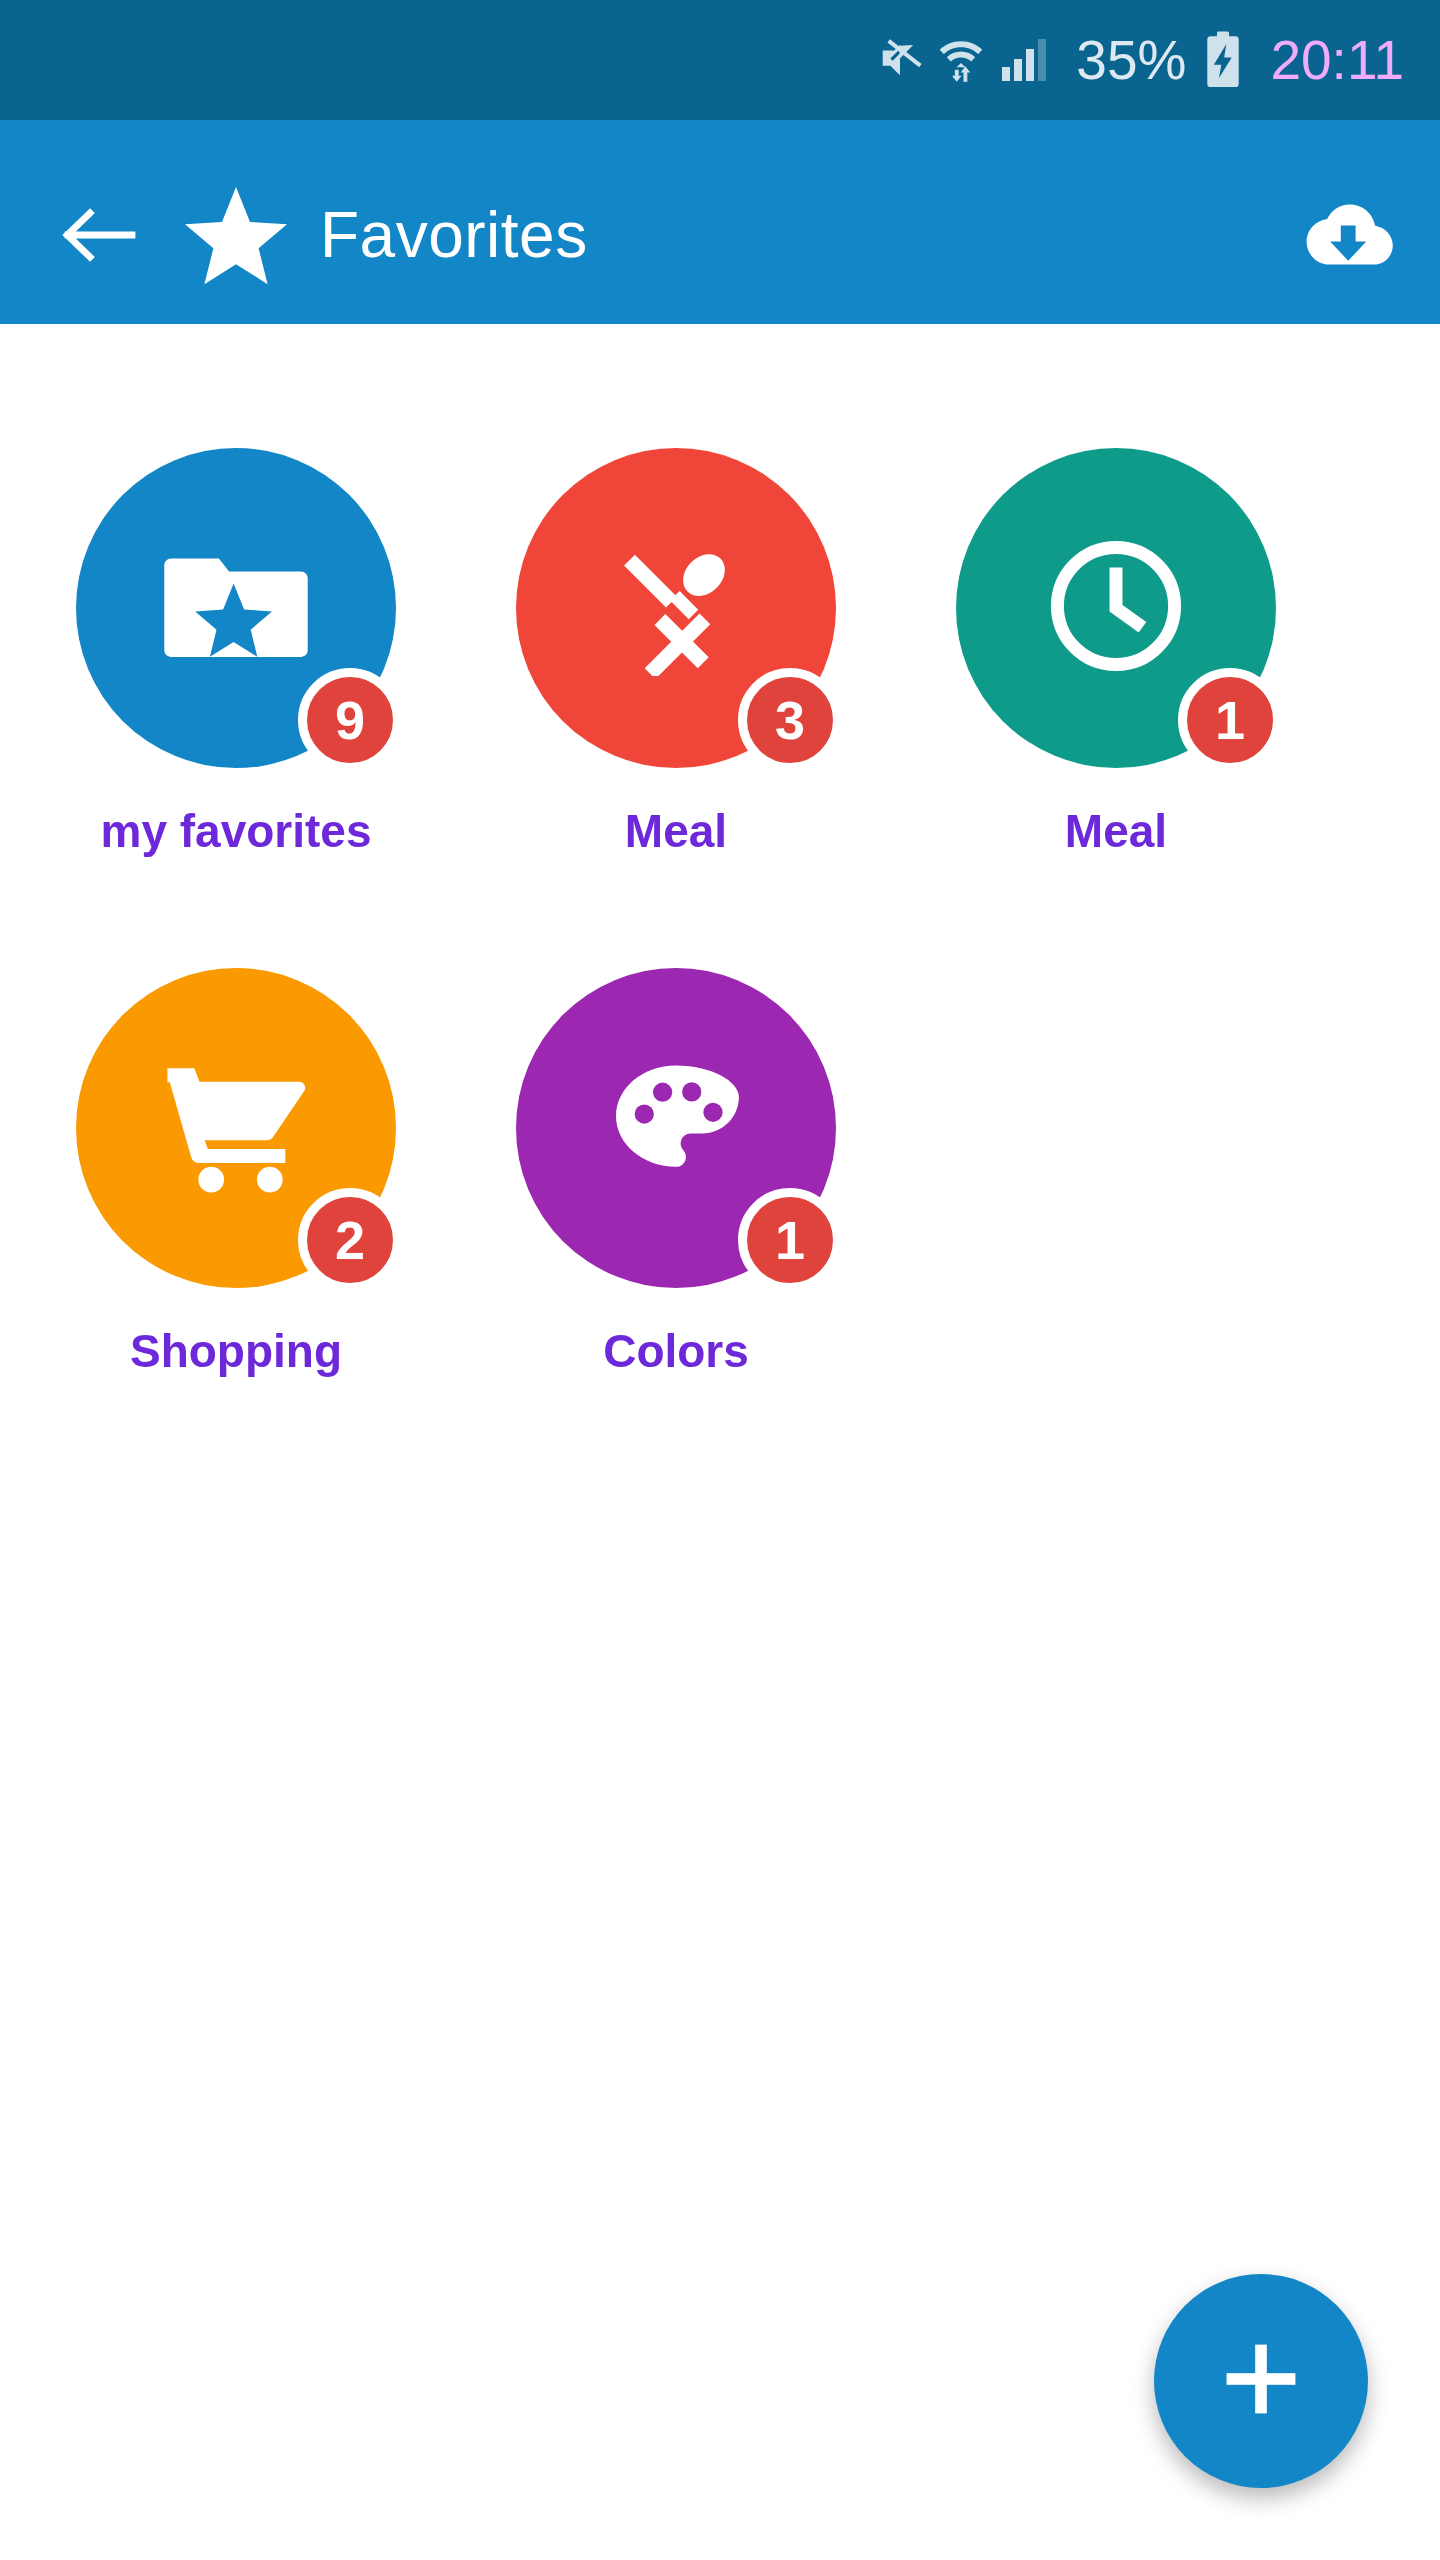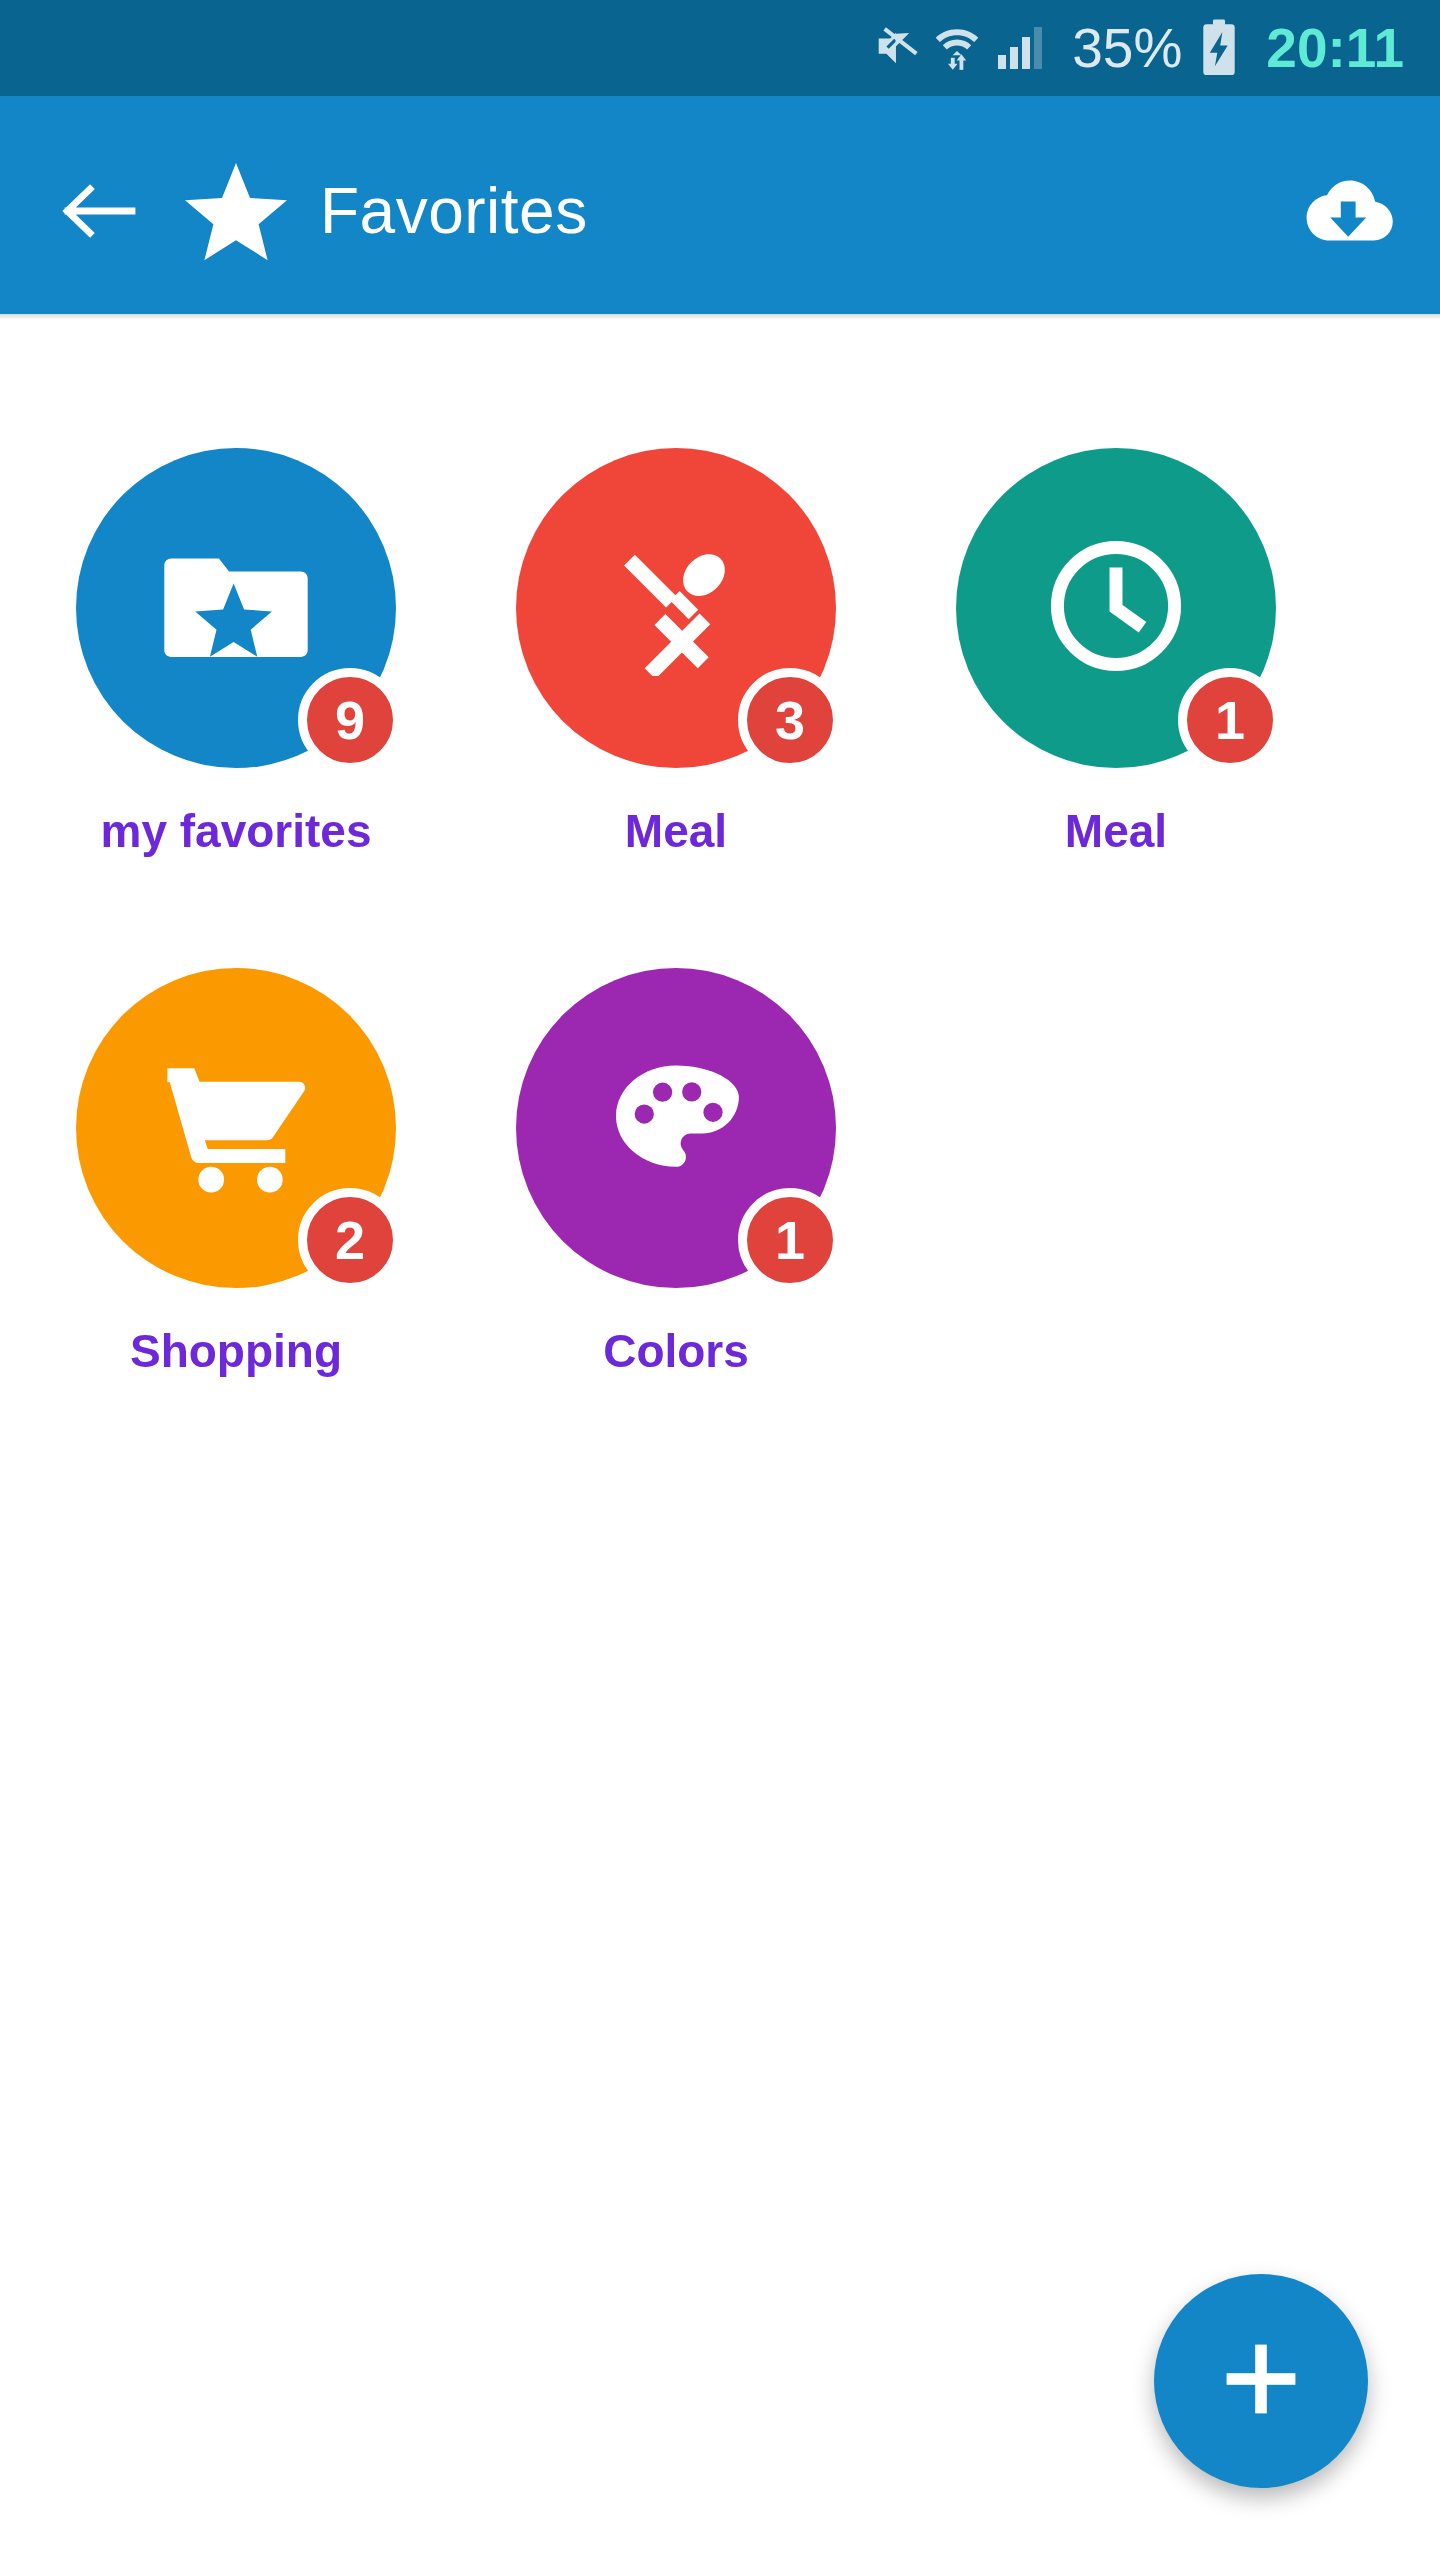--- a/index.html
+++ b/index.html
@@ -6,30 +6,30 @@
   html,body { width:1440px; height:2560px; }
   body {
     background:#ffffff;
     font-family:"Liberation Sans", sans-serif;
     overflow:hidden;
     position:relative;
   }
 
   
   #status-bar{
-    height:96px; width:100%;
+    height:120px; width:100%;
     background:#0a6490;
     display:flex; align-items:center; justify-content:flex-end;
     padding-right:36px;
     gap:16px;
   }
   .sb-icon{ display:flex; align-items:center; justify-content:center; }
   #status-time{
-    color:#5eead4; font-size:55px; letter-spacing:0px;
-    font-family:"Liberation Sans", sans-serif; font-weight:700;
+    color:#f0abfc; font-size:55px; letter-spacing:0px;
+    font-family:"Liberation Sans", sans-serif; font-weight:400;
     margin-left:10px;
   }
   #status-battery-pct{
     color:#dce9f0; font-size:55px; font-weight:400;
     margin-left:12px;
   }
 
   
   #app-bar{
     height:218px; width:100%;

